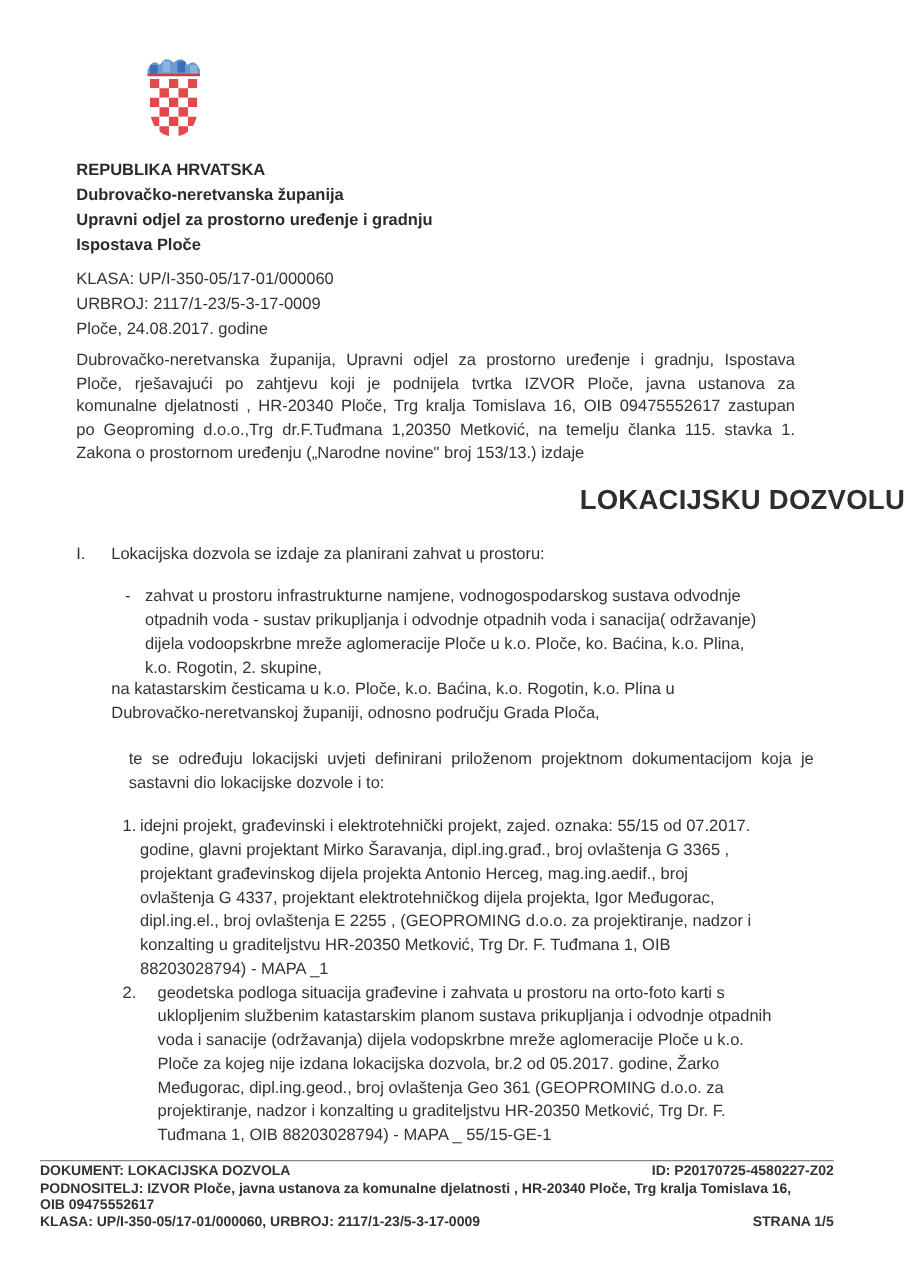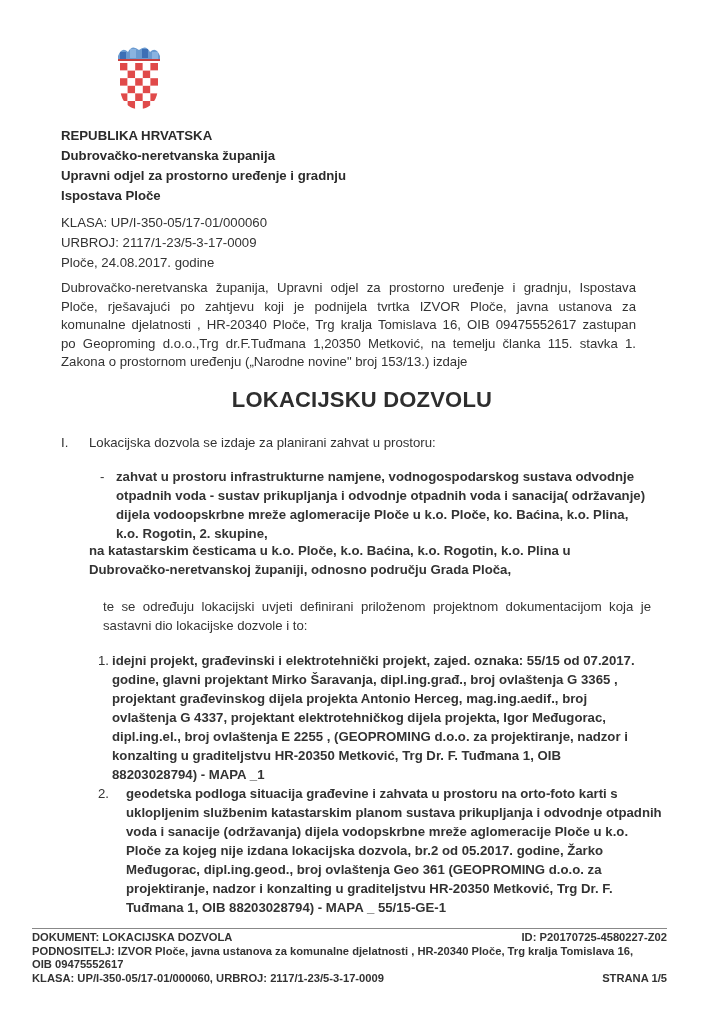--- a/index.html
+++ b/index.html
@@ -7,35 +7,35 @@
     width: 724px; height: 1024px; position: relative; overflow: hidden;
     font-family: "Liberation Sans", sans-serif; color: #2a2a2a;
   }
   .page { position: absolute; left: 0; top: 0; width: 640px; height: 1024px; }
   .coat { position: absolute; left: 104px; top: 44px; width: 70px; height: 68px; }
   .header { position: absolute; left: 61px; top: 126px; font-weight: bold; font-size: 13.2px; line-height: 20px; color: #2b2b2b; }
   .meta { position: absolute; left: 61px; top: 213px; font-size: 13.2px; line-height: 20px; color: #333; }
   .intro { position: absolute; left: 61px; top: 279px; width: 575px; font-size: 13.2px; line-height: 18.5px; text-align: justify; color: #333; }
   .intro span.line { display: block; text-align: justify; text-align-last: justify; }
   .intro span.line.last { text-align-last: left; }
-  .title { position: absolute; left: 0; width: 724px; top: 387px; text-align: center; font-weight: bold; font-size: 22px; letter-spacing: 0.2px; color: #2e2e2e; }
+  .title { position: absolute; left: 0; width: 724px; top: 387px; text-align: right; font-weight: bold; font-size: 22px; letter-spacing: 0.2px; color: #2e2e2e; }
   .sec { position: absolute; font-size: 13.2px; line-height: 19px; color: #333; }
   .roman { left: 61px; top: 433px; }
   .sec1-text { left: 89px; top: 433px; }
   .dash { left: 100px; top: 467px; }
   .dash-text { left: 116px; top: 467px; width: 520px; }
   .parcels { left: 89px; top: 541px; width: 540px; }
   .te-se { left: 103px; top: 597px; width: 548px; }
   .te-se .line { display: block; text-align: justify; text-align-last: justify; }
   .te-se .line.last { text-align-last: left; }
   .item1-num { left: 98px; top: 651px; }
   .item1-text { left: 112px; top: 651px; width: 520px; line-height: 19px; }
   .item2-num { left: 98px; top: 784px; }
   .item2-text { left: 126px; top: 784px; width: 520px; line-height: 19px; }
-  .lines span { display: block; white-space: nowrap; font-weight: bold; }
+  .lines span { display: block; white-space: nowrap; }
   .footer { position: absolute; left: 32px; top: 928px; width: 635px; border-top: 1px solid #888; font-size: 11.2px; line-height: 13.5px; color: #333; padding-top: 2px; font-weight: bold; }
   .footer .row { position: relative; height: 13.5px; white-space: nowrap; }
   .footer .right { position: absolute; right: 0; top: 0; }
 </style>
 </head>
 <body>
 
 <div class="page">
 
   <svg class="coat" viewBox="0 0 70 68">

